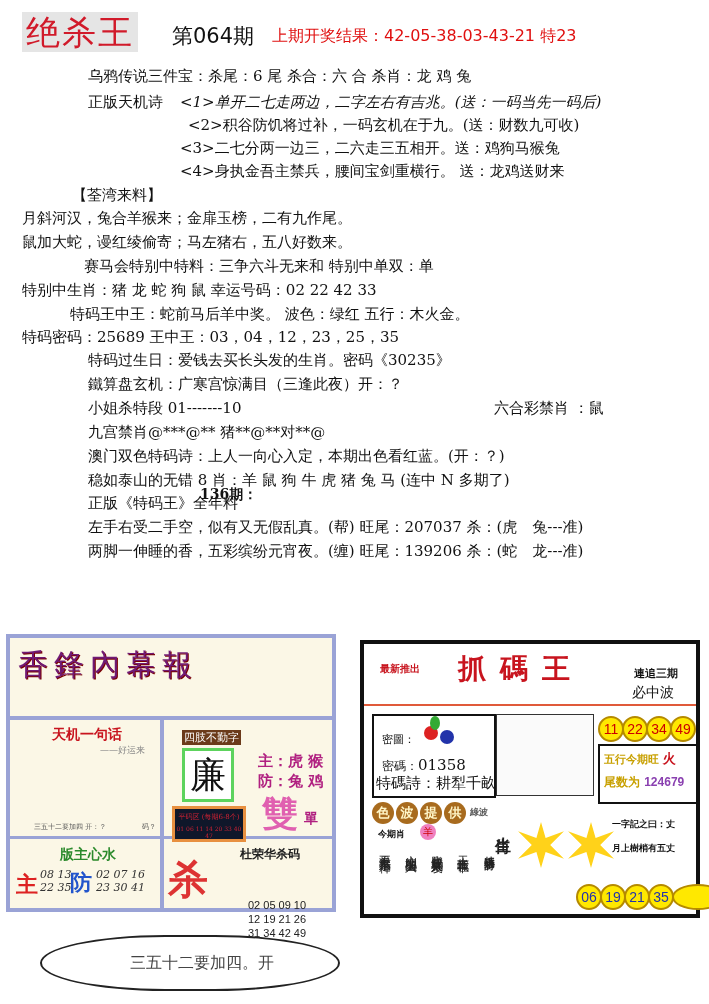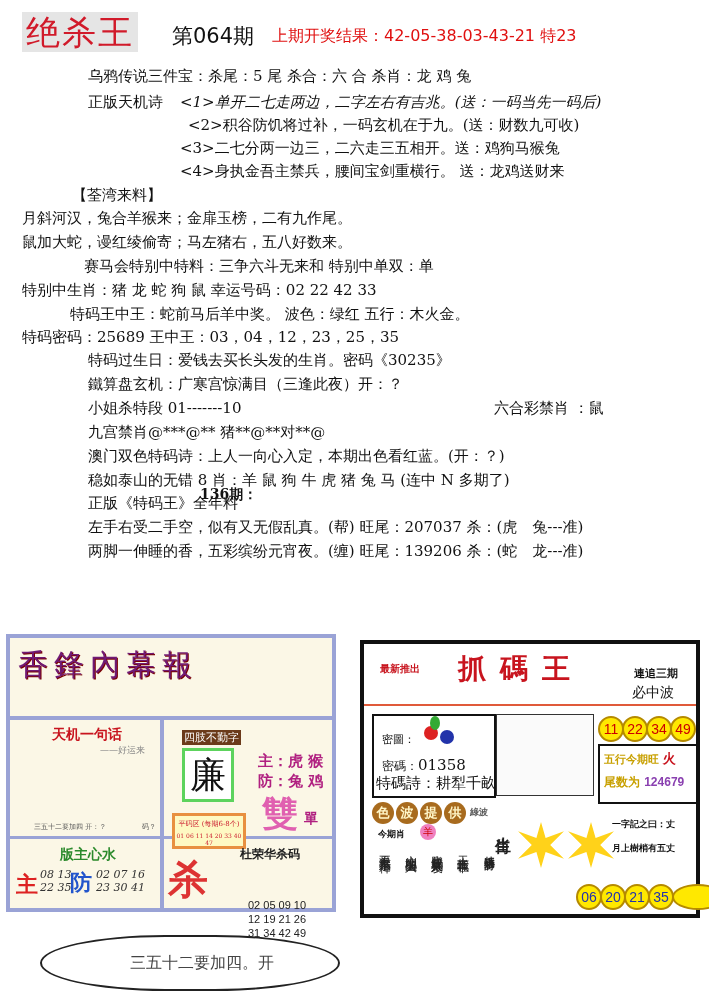--- a/index.html
+++ b/index.html
@@ -26,21 +26,21 @@
 </head>
 <body>
 
 <div class="abs hdr-logo">绝杀王</div>
 <div class="abs hdr-issue">第064期</div>
 <div class="abs hdr-result">
   <span>上期开奖结果：</span><span>42-05-38-03-43-21</span>
   <span>特23</span>
 </div>
 
-<div class="ln" style="left:88px;top:66px;">乌鸦传说三件宝：杀尾：5 尾 杀合：六 合 杀肖：龙 鸡 兔</div>
+<div class="ln" style="left:88px;top:66px;">乌鸦传说三件宝：杀尾：6 尾 杀合：六 合 杀肖：龙 鸡 兔</div>
 <div class="ln" style="left:88px;top:92px;">正版天机诗</div>
 <div class="ln" style="left:180px;top:92px;font-style:italic;">&lt;1&gt;单开二七走两边，二字左右有吉兆。(送：一码当先一码后)</div>
 <div class="ln" style="left:188px;top:115px;">&lt;2&gt;积谷防饥将过补，一码玄机在于九。(送：财数九可收)</div>
 <div class="ln" style="left:180px;top:138px;">&lt;3&gt;二七分两一边三，二六走三五相开。送：鸡狗马猴兔</div>
 <div class="ln" style="left:180px;top:161px;">&lt;4&gt;身执金吾主禁兵，腰间宝剑重横行。 送：龙鸡送财来</div>
 <div class="ln" style="left:72px;top:185px;">【荃湾来料】</div>
 <div class="ln" style="left:22px;top:208px;">月斜河汉，兔合羊猴来；金扉玉榜，二有九作尾。</div>
 <div class="ln" style="left:22px;top:232px;">鼠加大蛇，谩红绫偷寄；马左猪右，五八好数来。</div>
 <div class="ln" style="left:84px;top:256px;">赛马会特别中特料：三争六斗无来和 特别中单双：单</div>
 <div class="ln" style="left:22px;top:280px;">特别中生肖：猪 龙 蛇 狗 鼠 幸运号码：02 22 42 33</div>
@@ -66,21 +66,21 @@
 
 <div class="abs" style="left:52px;top:726px;font-size:14px;color:#c8141e;font-weight:bold;">天机一句话</div>
 <div class="abs" style="left:100px;top:744px;font-size:9px;color:#888;">——好运来</div>
 <div class="abs" style="left:34px;top:822px;font-size:7px;color:#555;">三五十二要加四 开：？</div>
 <div class="abs" style="left:142px;top:822px;font-size:7px;color:#555;">码？</div>
 
 <div class="abs" style="left:182px;top:730px;font-size:11px;color:#fff;background:#6b3a1a;padding:0 2px;">四肢不勤字</div>
 <div class="abs" style="left:182px;top:748px;width:46px;height:48px;border:3px solid #5dd35d;background:#fff;font-size:36px;text-align:center;line-height:48px;font-family:'DejaVu Sans',sans-serif;">廉</div>
 <div class="abs" style="left:258px;top:752px;font-size:15px;color:#b02080;font-weight:bold;">主：虎 猴</div>
 <div class="abs" style="left:258px;top:772px;font-size:15px;color:#b02080;font-weight:bold;">防：兔 鸡</div>
-<div class="abs" style="left:172px;top:806px;width:68px;height:30px;border:3px solid #e89040;background:#fef9c3;margin-top:7px;">
+<div class="abs" style="left:172px;top:806px;width:68px;height:30px;border:3px solid #e89040;background:#0f172a;">
   <div style="font-size:7px;color:#c23;text-align:center;margin-top:3px;">平码区 (每期6-8个)</div>
   <div style="font-size:6px;color:#c23;text-align:center;margin-top:3px;">01 06 11 14 20 33 40 47</div>
 </div>
 <div class="abs" style="left:262px;top:790px;font-size:36px;color:#e060b0;font-weight:bold;">雙</div>
 <div class="abs" style="left:304px;top:810px;font-size:14px;color:#b02080;font-weight:bold;">單</div>
 
 <div class="abs" style="left:60px;top:846px;font-size:14px;color:#2b8a2b;font-weight:bold;">版主心水</div>
 <div class="abs" style="left:16px;top:870px;font-size:22px;color:#d22;font-weight:bold;">主</div>
 <div class="abs" style="left:40px;top:868px;font-size:11px;font-style:italic;color:#333;line-height:13px;">
   <div>08 13</div>
@@ -148,19 +148,19 @@
 <div class="vcol" style="left:492px;top:824px;font-size:16px;font-weight:bold;">生肖</div>
 <div class="vcol" style="left:482px;top:848px;font-size:10px;font-weight:bold;">特碼心水詩</div>
 
 <div class="abs" style="left:518px;top:822px;width:46px;height:46px;background:#ffd21a;clip-path:polygon(50% 0,60% 35%,100% 20%,70% 50%,100% 80%,60% 65%,50% 100%,40% 65%,0 80%,30% 50%,0 20%,40% 35%);"></div>
 <div class="abs" style="left:568px;top:822px;width:46px;height:46px;background:#ffd21a;clip-path:polygon(50% 0,60% 35%,100% 20%,70% 50%,100% 80%,60% 65%,50% 100%,40% 65%,0 80%,30% 50%,0 20%,40% 35%);"></div>
 
 <div class="abs" style="left:612px;top:818px;font-size:9px;font-weight:bold;">一字記之曰：丈</div>
 <div class="abs" style="left:612px;top:842px;font-size:9px;font-weight:bold;">月上樹梢有五丈</div>
 
 <div class="ball blue" style="left:576px;top:884px;">06</div>
-<div class="ball blue" style="left:600px;top:884px;">20</div>
+<div class="ball blue" style="left:600px;top:884px;">19</div>
 <div class="ball blue" style="left:624px;top:884px;">21</div>
 <div class="ball blue" style="left:648px;top:884px;">35</div>
 <div class="ball blue" style="left:672px;top:884px;padding-left:48px;">44</div>
 
 <div class="abs cloud"></div>
 <div class="abs cloud-text">三五十二要加四。开</div>
 
 </body></html>

